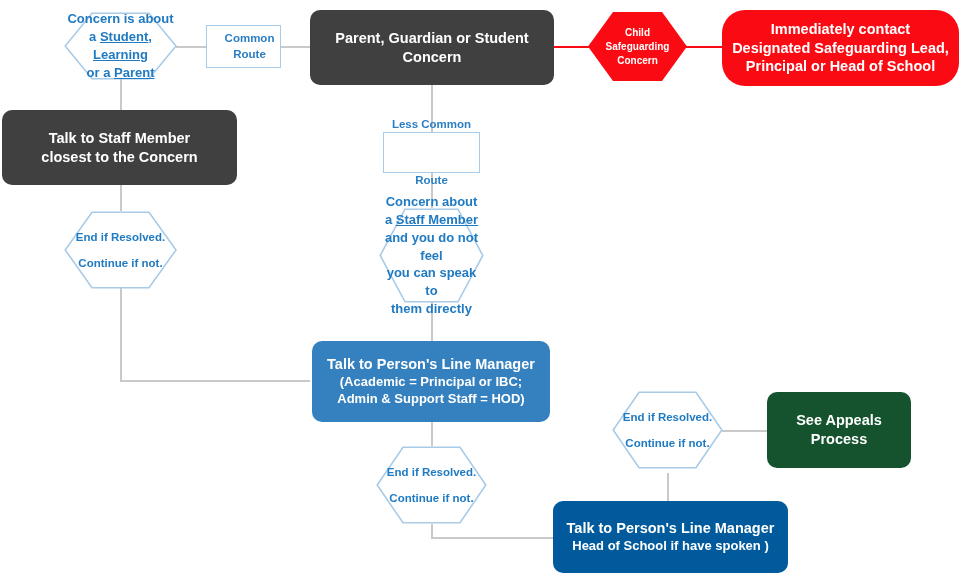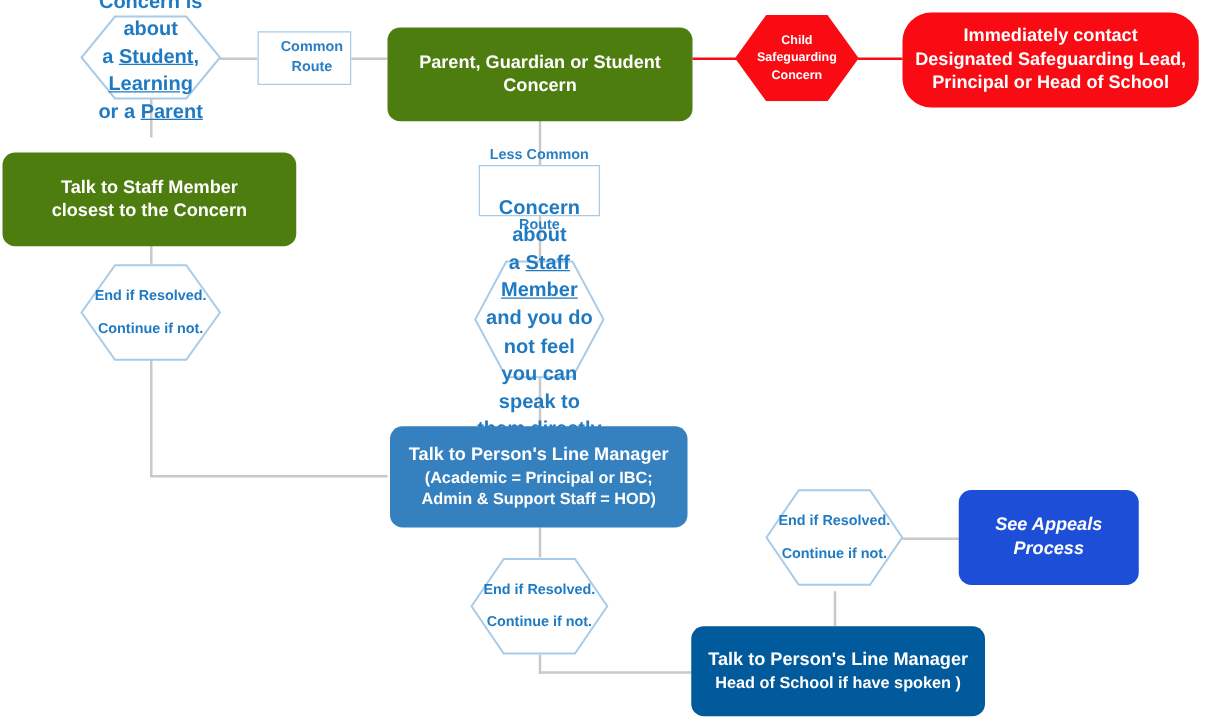--- a/index.html
+++ b/index.html
@@ -31,24 +31,24 @@
   
   .box {
     border-radius: 10px;
     color: #ffffff;
     font-weight: bold;
     line-height: 1.3;
   }
   .box .l1 { font-size: 14.5px; }
   .box .l2 { font-size: 13px; }
 
-  .box-lightblue { background: #4d7c0f; margin-top: 12px; }
+  .box-lightblue { background: #404040; }
   .box-midblue   { background: #3580bf; }
   .box-darkblue  { background: #015a9c; }
-  .box-green     { background: #1d4ed8; font-style: italic; }
+  .box-green     { background: #14532d; }
   .box-red       { background: #fa0a13; border-radius: 23px; }
 
   
   .rect {
     background: #ffffff;
     border: 1.5px solid #a8cbe8;
     color: #2a7fc4;
     font-weight: bold;
     font-size: 11.5px;
     line-height: 1.35;
@@ -73,21 +73,21 @@
     flex-direction: column;
     align-items: center;
     justify-content: center;
     text-align: center;
     color: #1f7ac2;
     font-weight: bold;
     font-size: 11.5px;
     line-height: 1.45;
     z-index: 2;
   }
-  .hex-label.small { font-size: 16px; line-height: 1.38; }
+  .hex-label.small { font-size: 13px; line-height: 1.38; }
   .hex-label u { text-decoration: underline; }
   .hex-red-label {
     color: #ffffff;
     font-size: 10px;
     line-height: 1.4;
   }
   .gap { height: 9px; }
 
   
   .conn {

